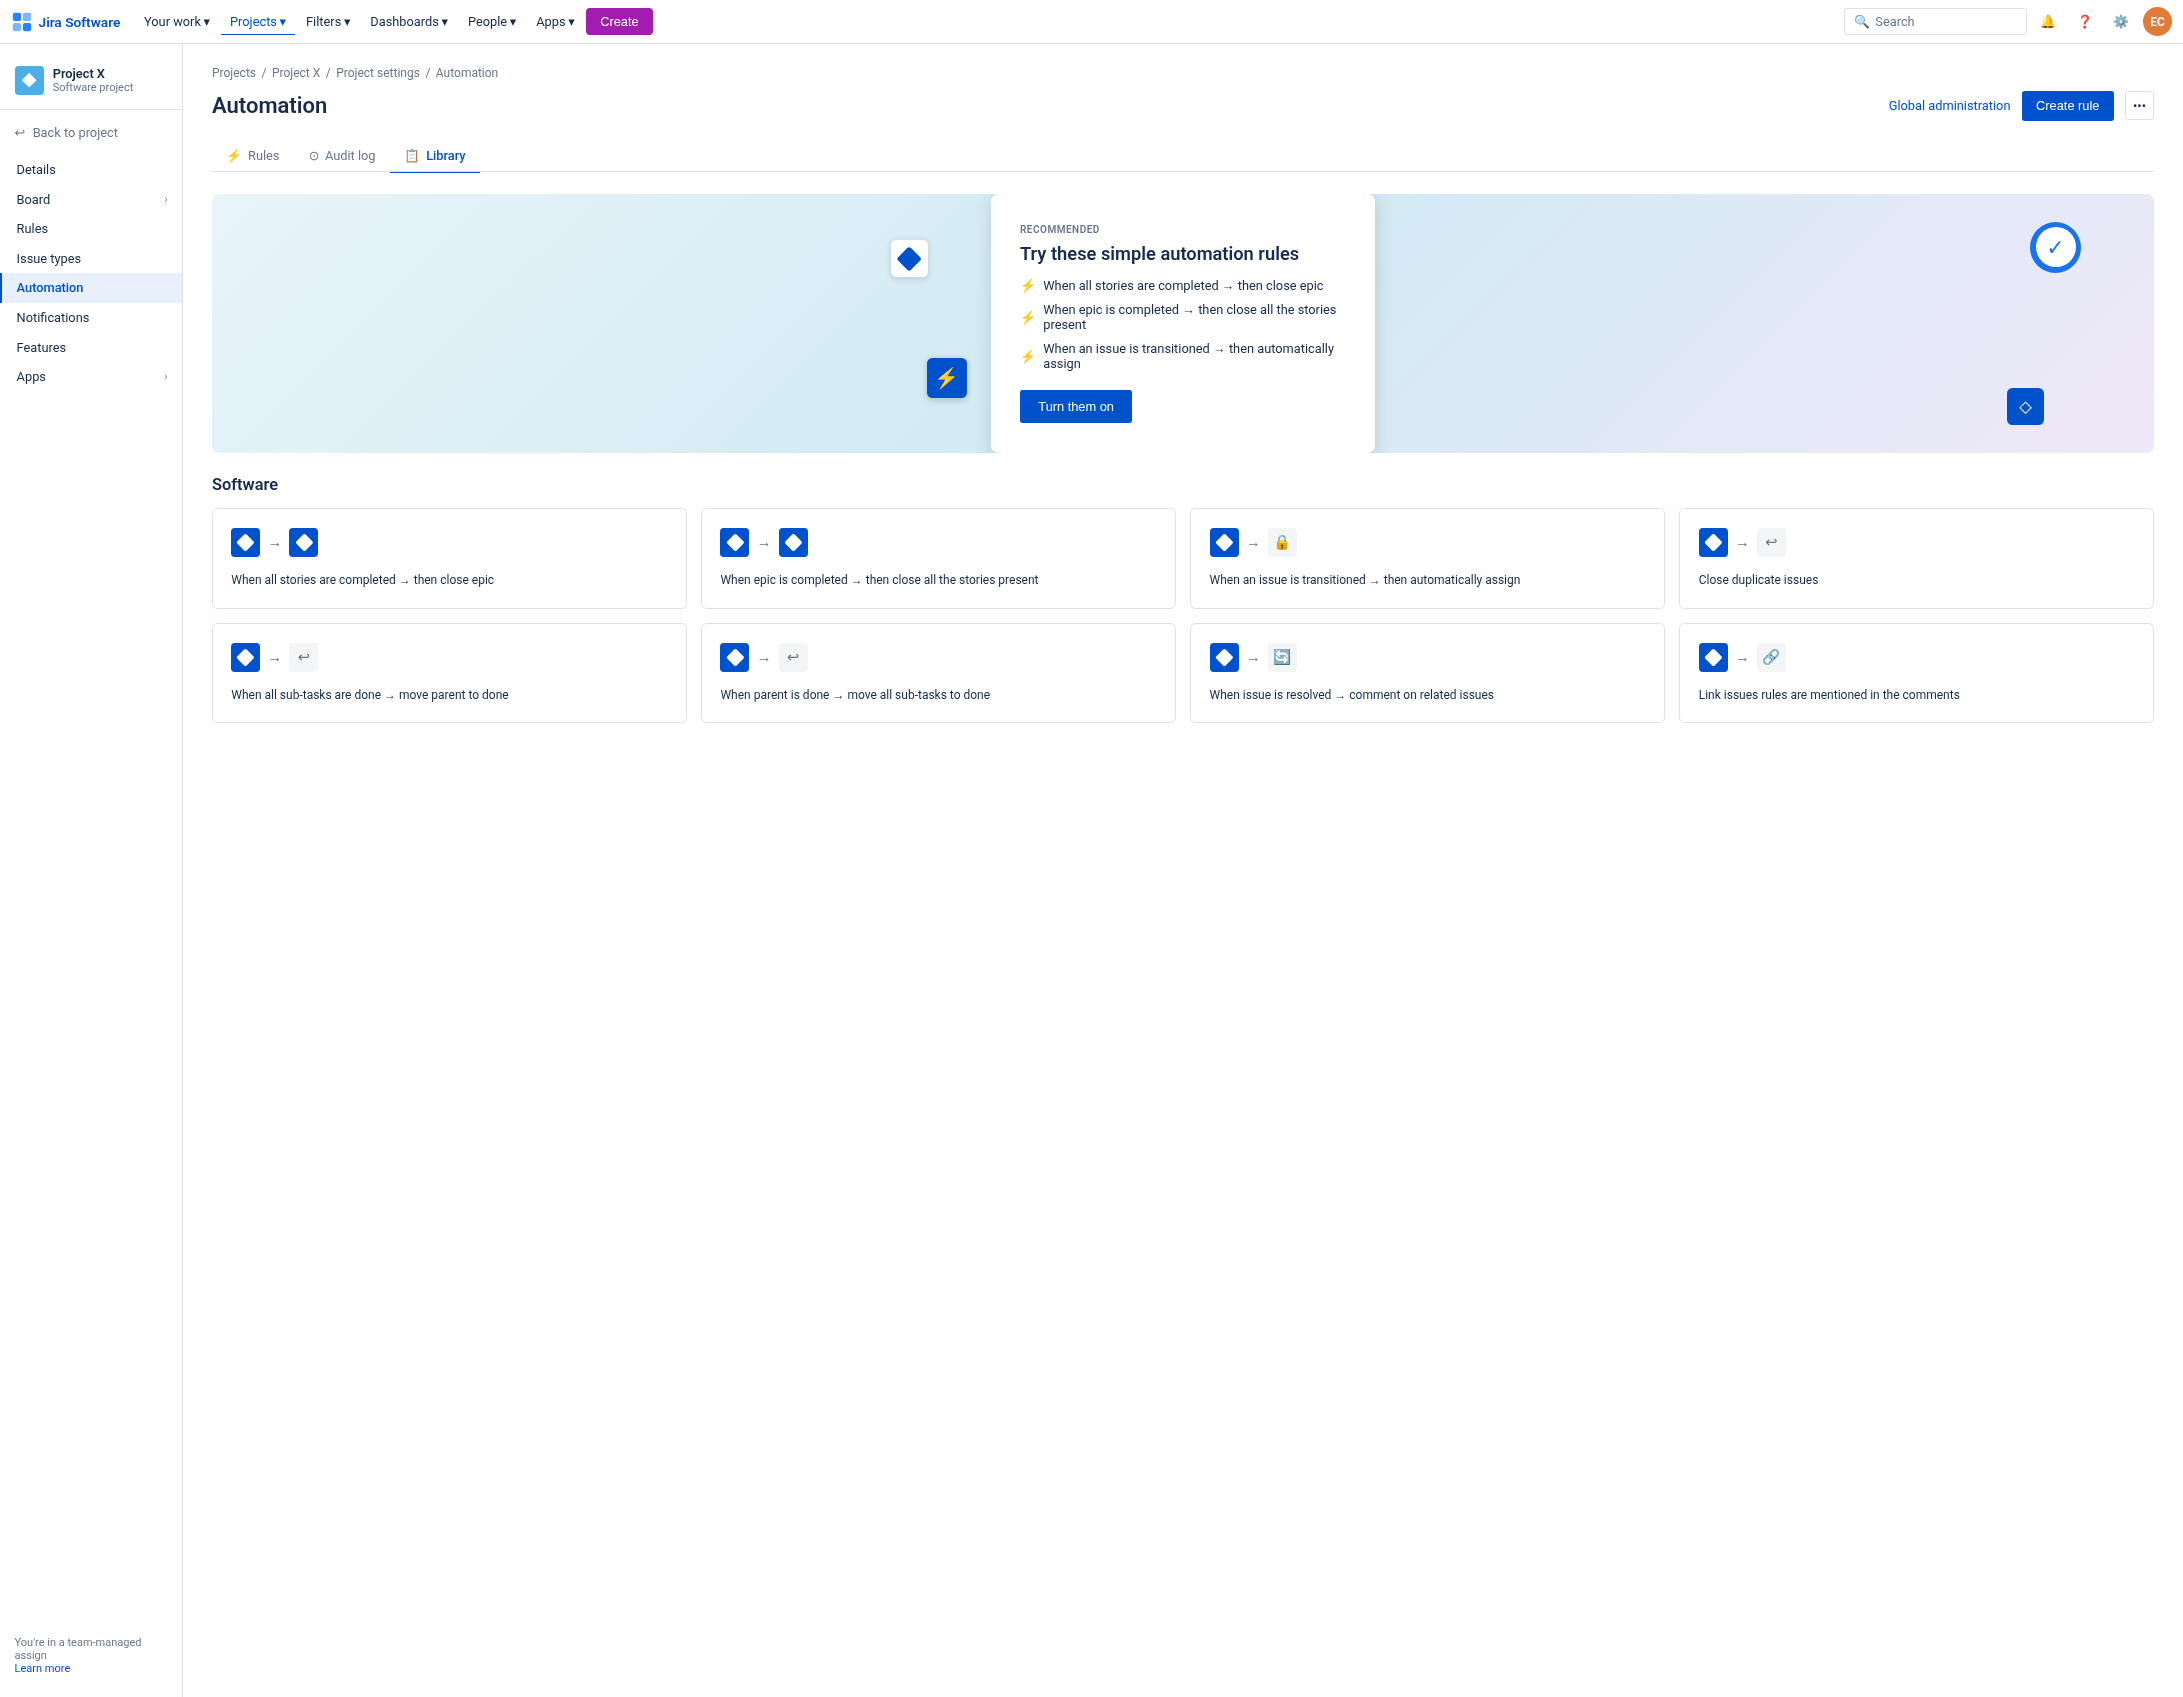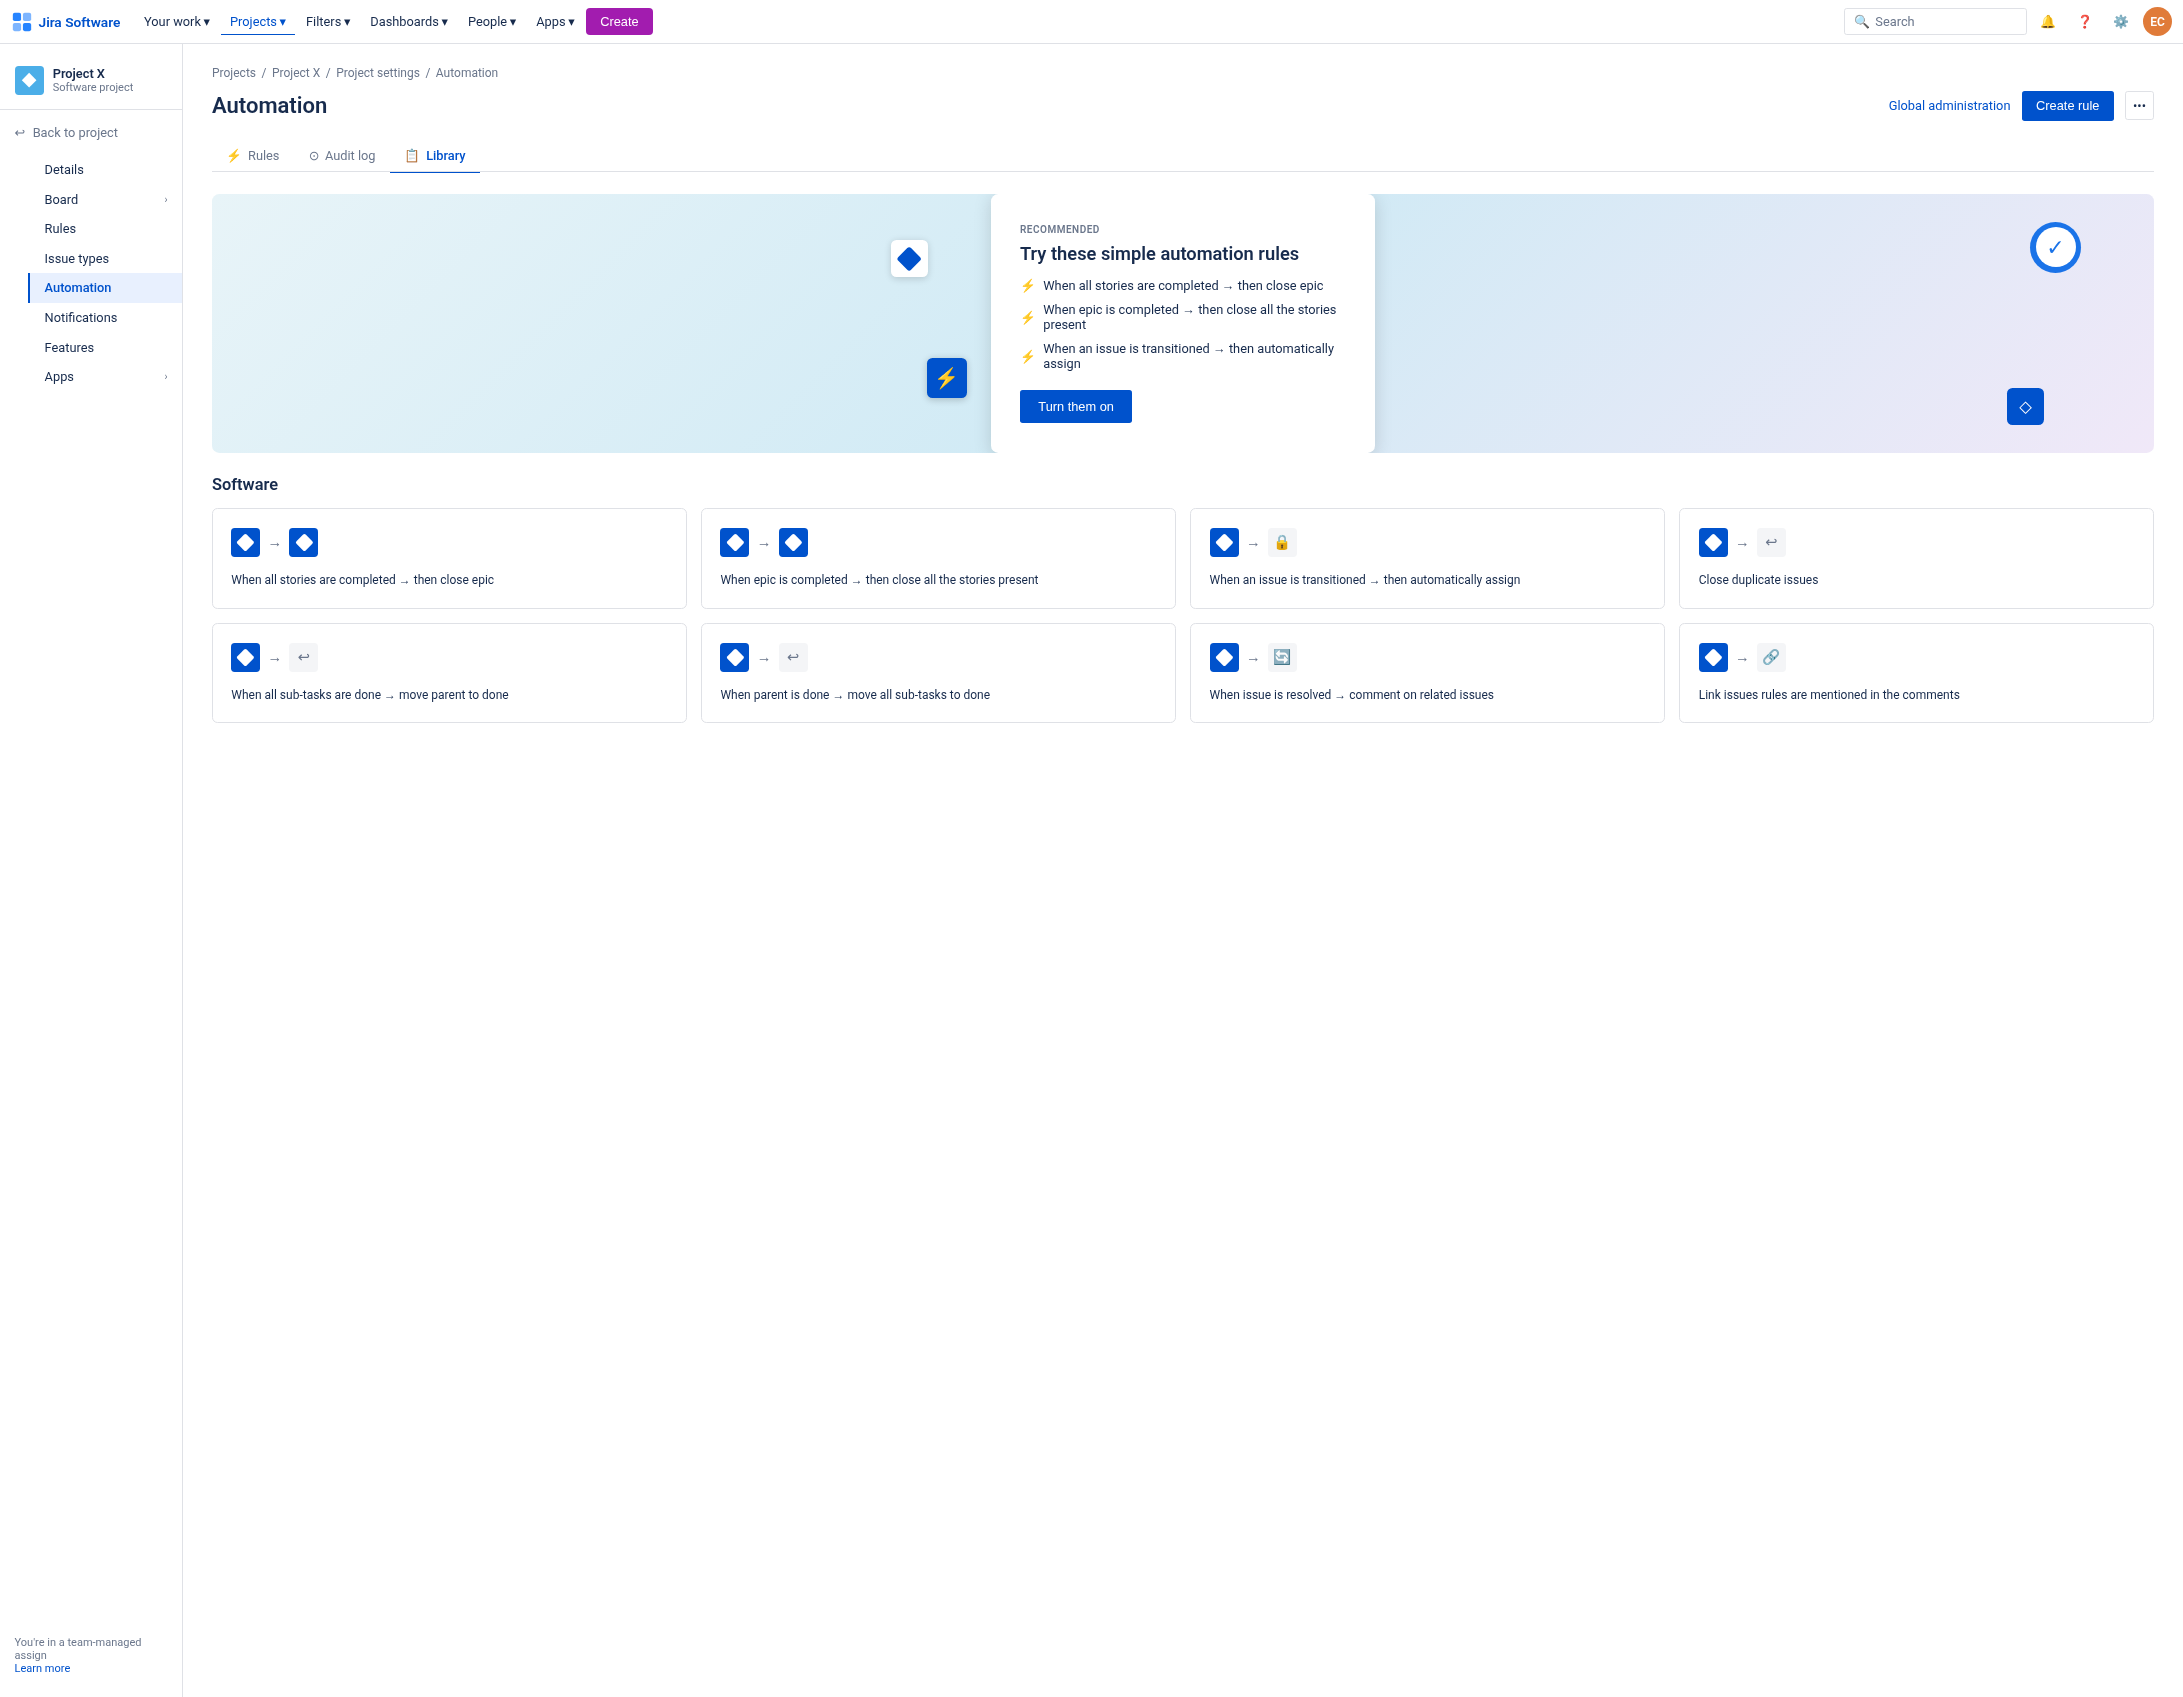--- a/index.html
+++ b/index.html
@@ -119,21 +119,20 @@
       cursor: pointer;
       margin-bottom: 7.3px;
     }
     .sidebar-nav-item {
       display: flex; align-items: center; gap: 7.3px;
       padding: 7.3px 14.6px;
       cursor: pointer;
       color: #172b4d;
       font-size: 12.8px;
       border-left: 2.7px solid transparent;
-      margin-left: 28px;
     }
     .sidebar-nav-item.active { background: #e8f0fe; border-left: 2.7px solid #0052cc; color: #0052cc; font-weight: 500; }
     .sidebar-nav-item .chevron { margin-left: auto; color: #6b778c; font-size: 10px; }
     .sidebar-footer {
       position: absolute; bottom: 14.6px; left: 0; right: 0;
       padding: 7.3px 14.6px;
       font-size: 11px; color: #6b778c;
     }
     .sidebar-footer a { color: #0052cc; text-decoration: none; }
 

